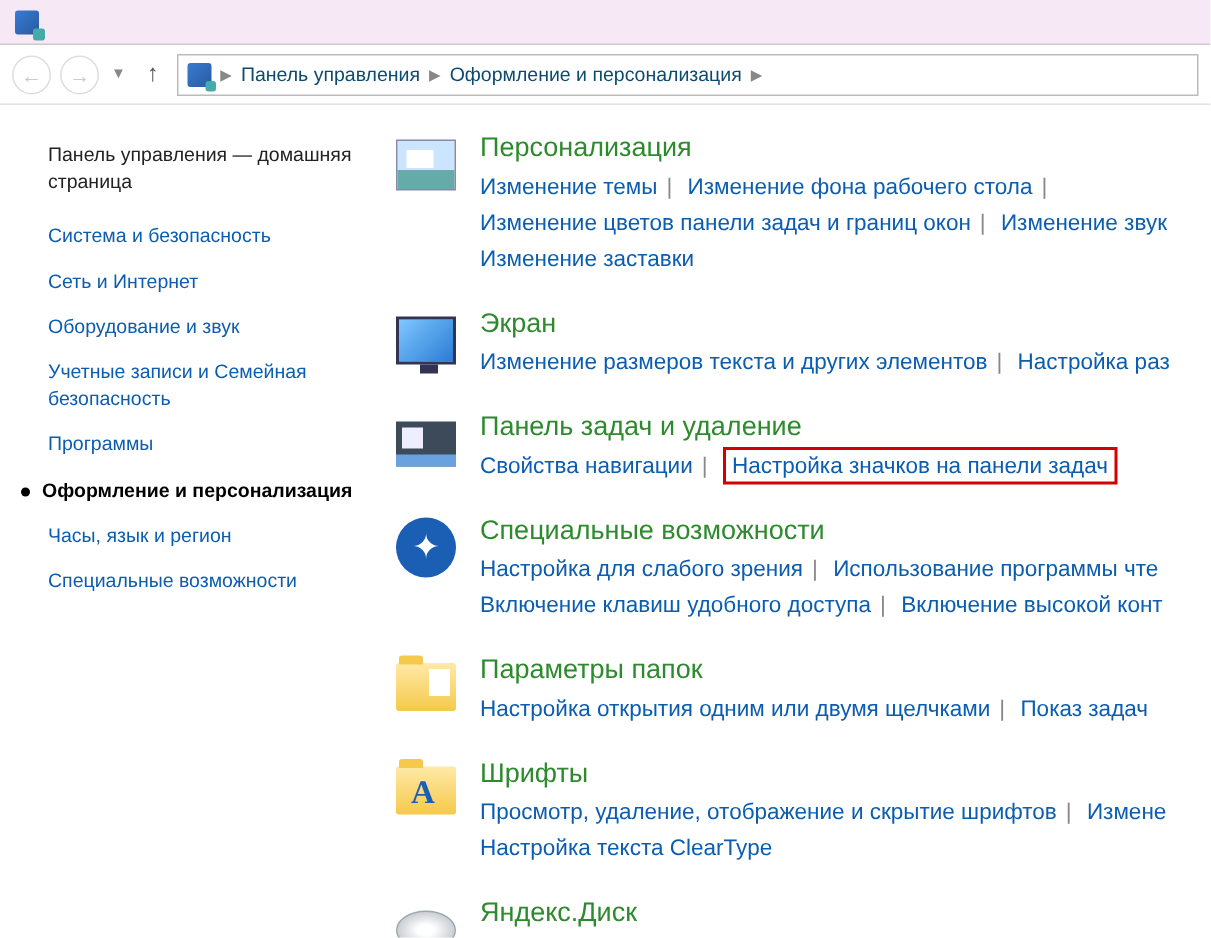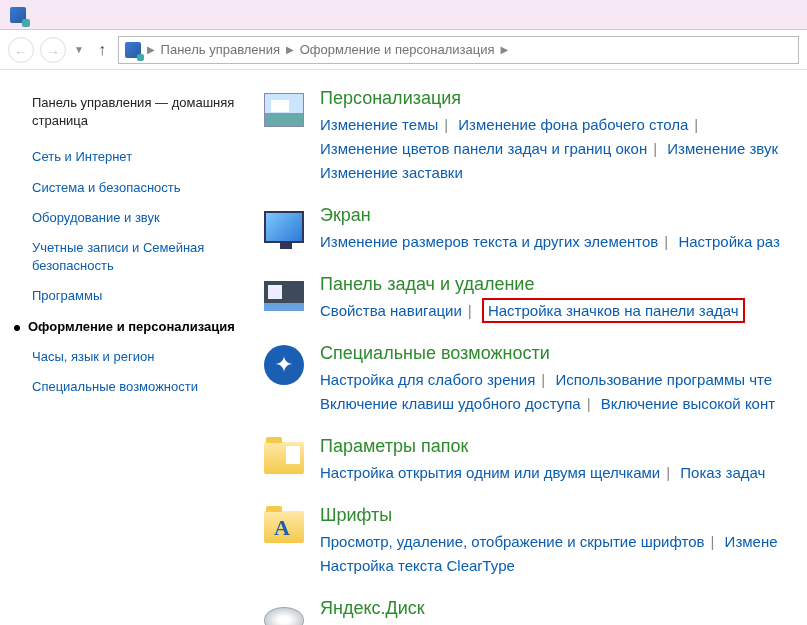--- a/index.html
+++ b/index.html
@@ -66,21 +66,21 @@
     background: linear-gradient(135deg,#3a7bd5,#285a9e);
     border-radius:2px;
     position:relative;
   }
   .addr-icon::after{
     content:"";
     position:absolute; right:-3px; bottom:-3px;
     width:7px; height:7px; background:#4aa; border-radius:2px;
   }
   .addr-sep { color:#888; font-size:10px; }
-  .addr-seg { color:#737373; }
+  .addr-seg { color:#0c4a6e; }
   .content { display:flex; }
   .sidebar {
     width: 250px;
     padding: 24px 12px 12px 32px;
   }
   .side-home {
     color:#222;
     margin-bottom: 18px;
     line-height:1.4;
   }
@@ -167,22 +167,22 @@
     <span class="addr-seg">Панель управления</span>
     <span class="addr-sep">▶</span>
     <span class="addr-seg">Оформление и персонализация</span>
     <span class="addr-sep">▶</span>
   </div>
 </div>
 
 <div class="content">
   <div class="sidebar">
     <div class="side-home">Панель управления — домашняя страница</div>
+    <div class="side-link">Система и безопасность</div>
     <div class="side-link">Сеть и Интернет</div>
-    <div class="side-link">Система и безопасность</div>
     <div class="side-link">Оборудование и звук</div>
     <div class="side-link">Учетные записи и Семейная безопасность</div>
     <div class="side-link">Программы</div>
     <div class="side-current-wrap">
       <div class="side-bullet"></div>
       <div class="side-current">Оформление и персонализация</div>
     </div>
     <div class="side-link">Часы, язык и регион</div>
     <div class="side-link">Специальные возможности</div>
   </div>

